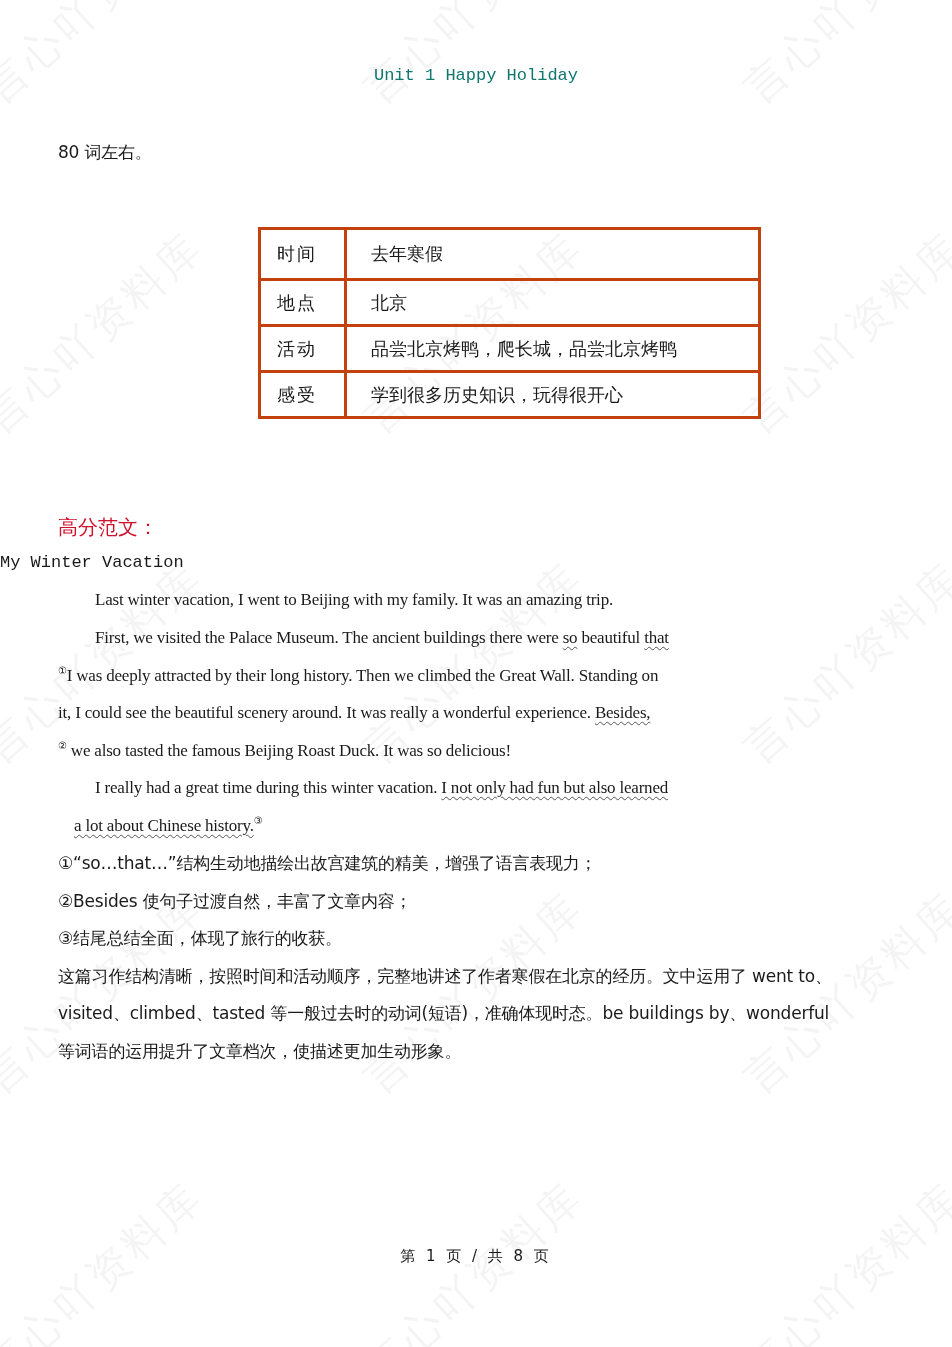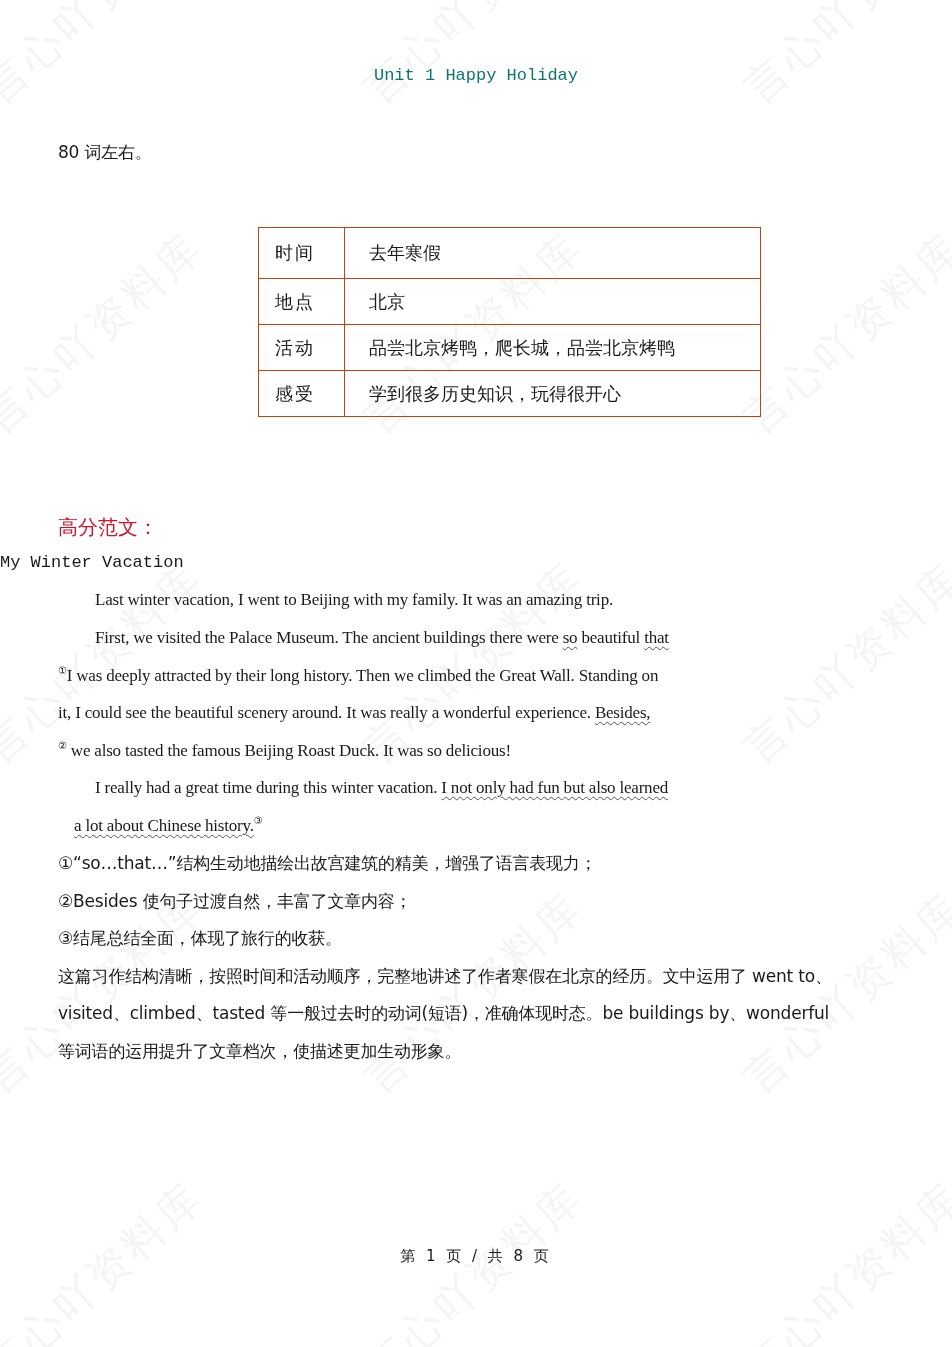--- a/index.html
+++ b/index.html
@@ -30,21 +30,21 @@
       position: absolute; left: 58px; font-size: 17px; white-space: nowrap;
       font-family: Liberation Serif, serif;
       letter-spacing: -0.2px;
     }
     .cn { font-family: "DejaVu Sans", sans-serif; }
     table.info {
       position: absolute; top: 227px; left: 258px; width: 503px;
       border-collapse: collapse; font-family: "DejaVu Sans", sans-serif;
       font-size: 18px;
     }
-    table.info td { border: 1px solid #c2410c; padding: 0 24px; height: 46px; vertical-align: middle; }
+    table.info td { border: 3px solid #c2410c; padding: 0 24px; height: 46px; vertical-align: middle; }
     table.info tr:first-child td { height: 51px; }
     table.info td.key { width: 86px; padding-left: 16px; letter-spacing: 2px; }
     .section-label {
       position: absolute; top: 514px; left: 58px; font-size: 20px; color: #d0112b;
       font-family: "DejaVu Sans", sans-serif;
     }
     .essay-title {
       position: absolute; top: 553px; left: 0; width: 952px; text-align: left;
       font-size: 17px; font-family: "Liberation Mono", monospace;
     }

